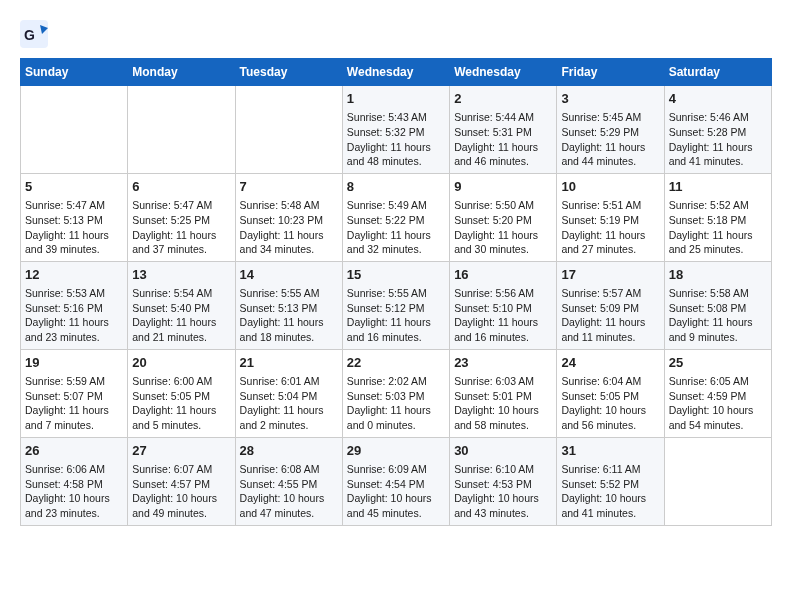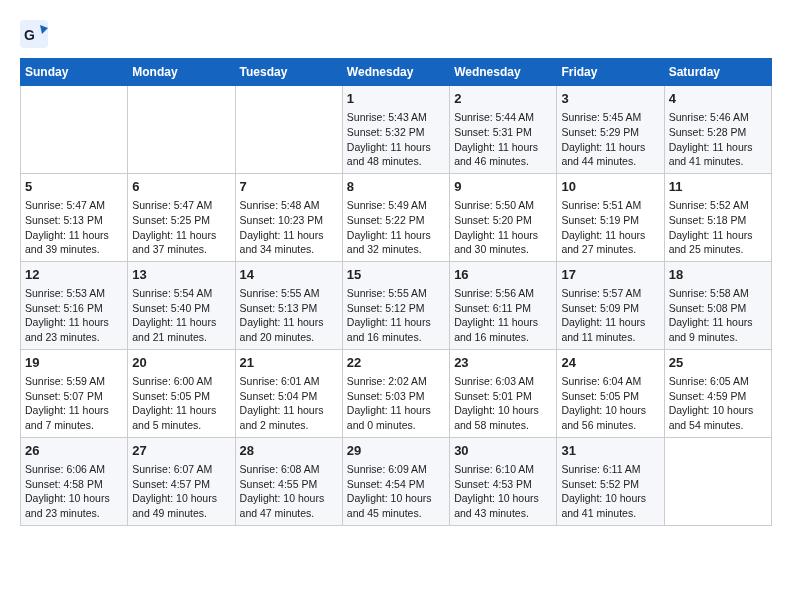--- a/index.html
+++ b/index.html
@@ -200,32 +200,32 @@
         <td>
           <span class="day-number">13</span>
           <div>Sunrise: 5:54 AM</div>
           <div>Sunset: 5:40 PM</div>
           <div>Daylight: 11 hours and 21 minutes.</div>
         </td>
         <td>
           <span class="day-number">14</span>
           <div>Sunrise: 5:55 AM</div>
           <div>Sunset: 5:13 PM</div>
-          <div>Daylight: 11 hours and 20 minutes.</div>
+          <div>Daylight: 11 hours and 18 minutes.</div>
         </td>
         <td>
           <span class="day-number">15</span>
           <div>Sunrise: 5:55 AM</div>
           <div>Sunset: 5:12 PM</div>
           <div>Daylight: 11 hours and 16 minutes.</div>
         </td>
         <td>
           <span class="day-number">16</span>
           <div>Sunrise: 5:56 AM</div>
-          <div>Sunset: 6:11 PM</div>
+          <div>Sunset: 5:10 PM</div>
           <div>Daylight: 11 hours and 16 minutes.</div>
         </td>
         <td>
           <span class="day-number">17</span>
           <div>Sunrise: 5:57 AM</div>
           <div>Sunset: 5:09 PM</div>
           <div>Daylight: 11 hours and 11 minutes.</div>
         </td>
         <td>
           <span class="day-number">18</span>

